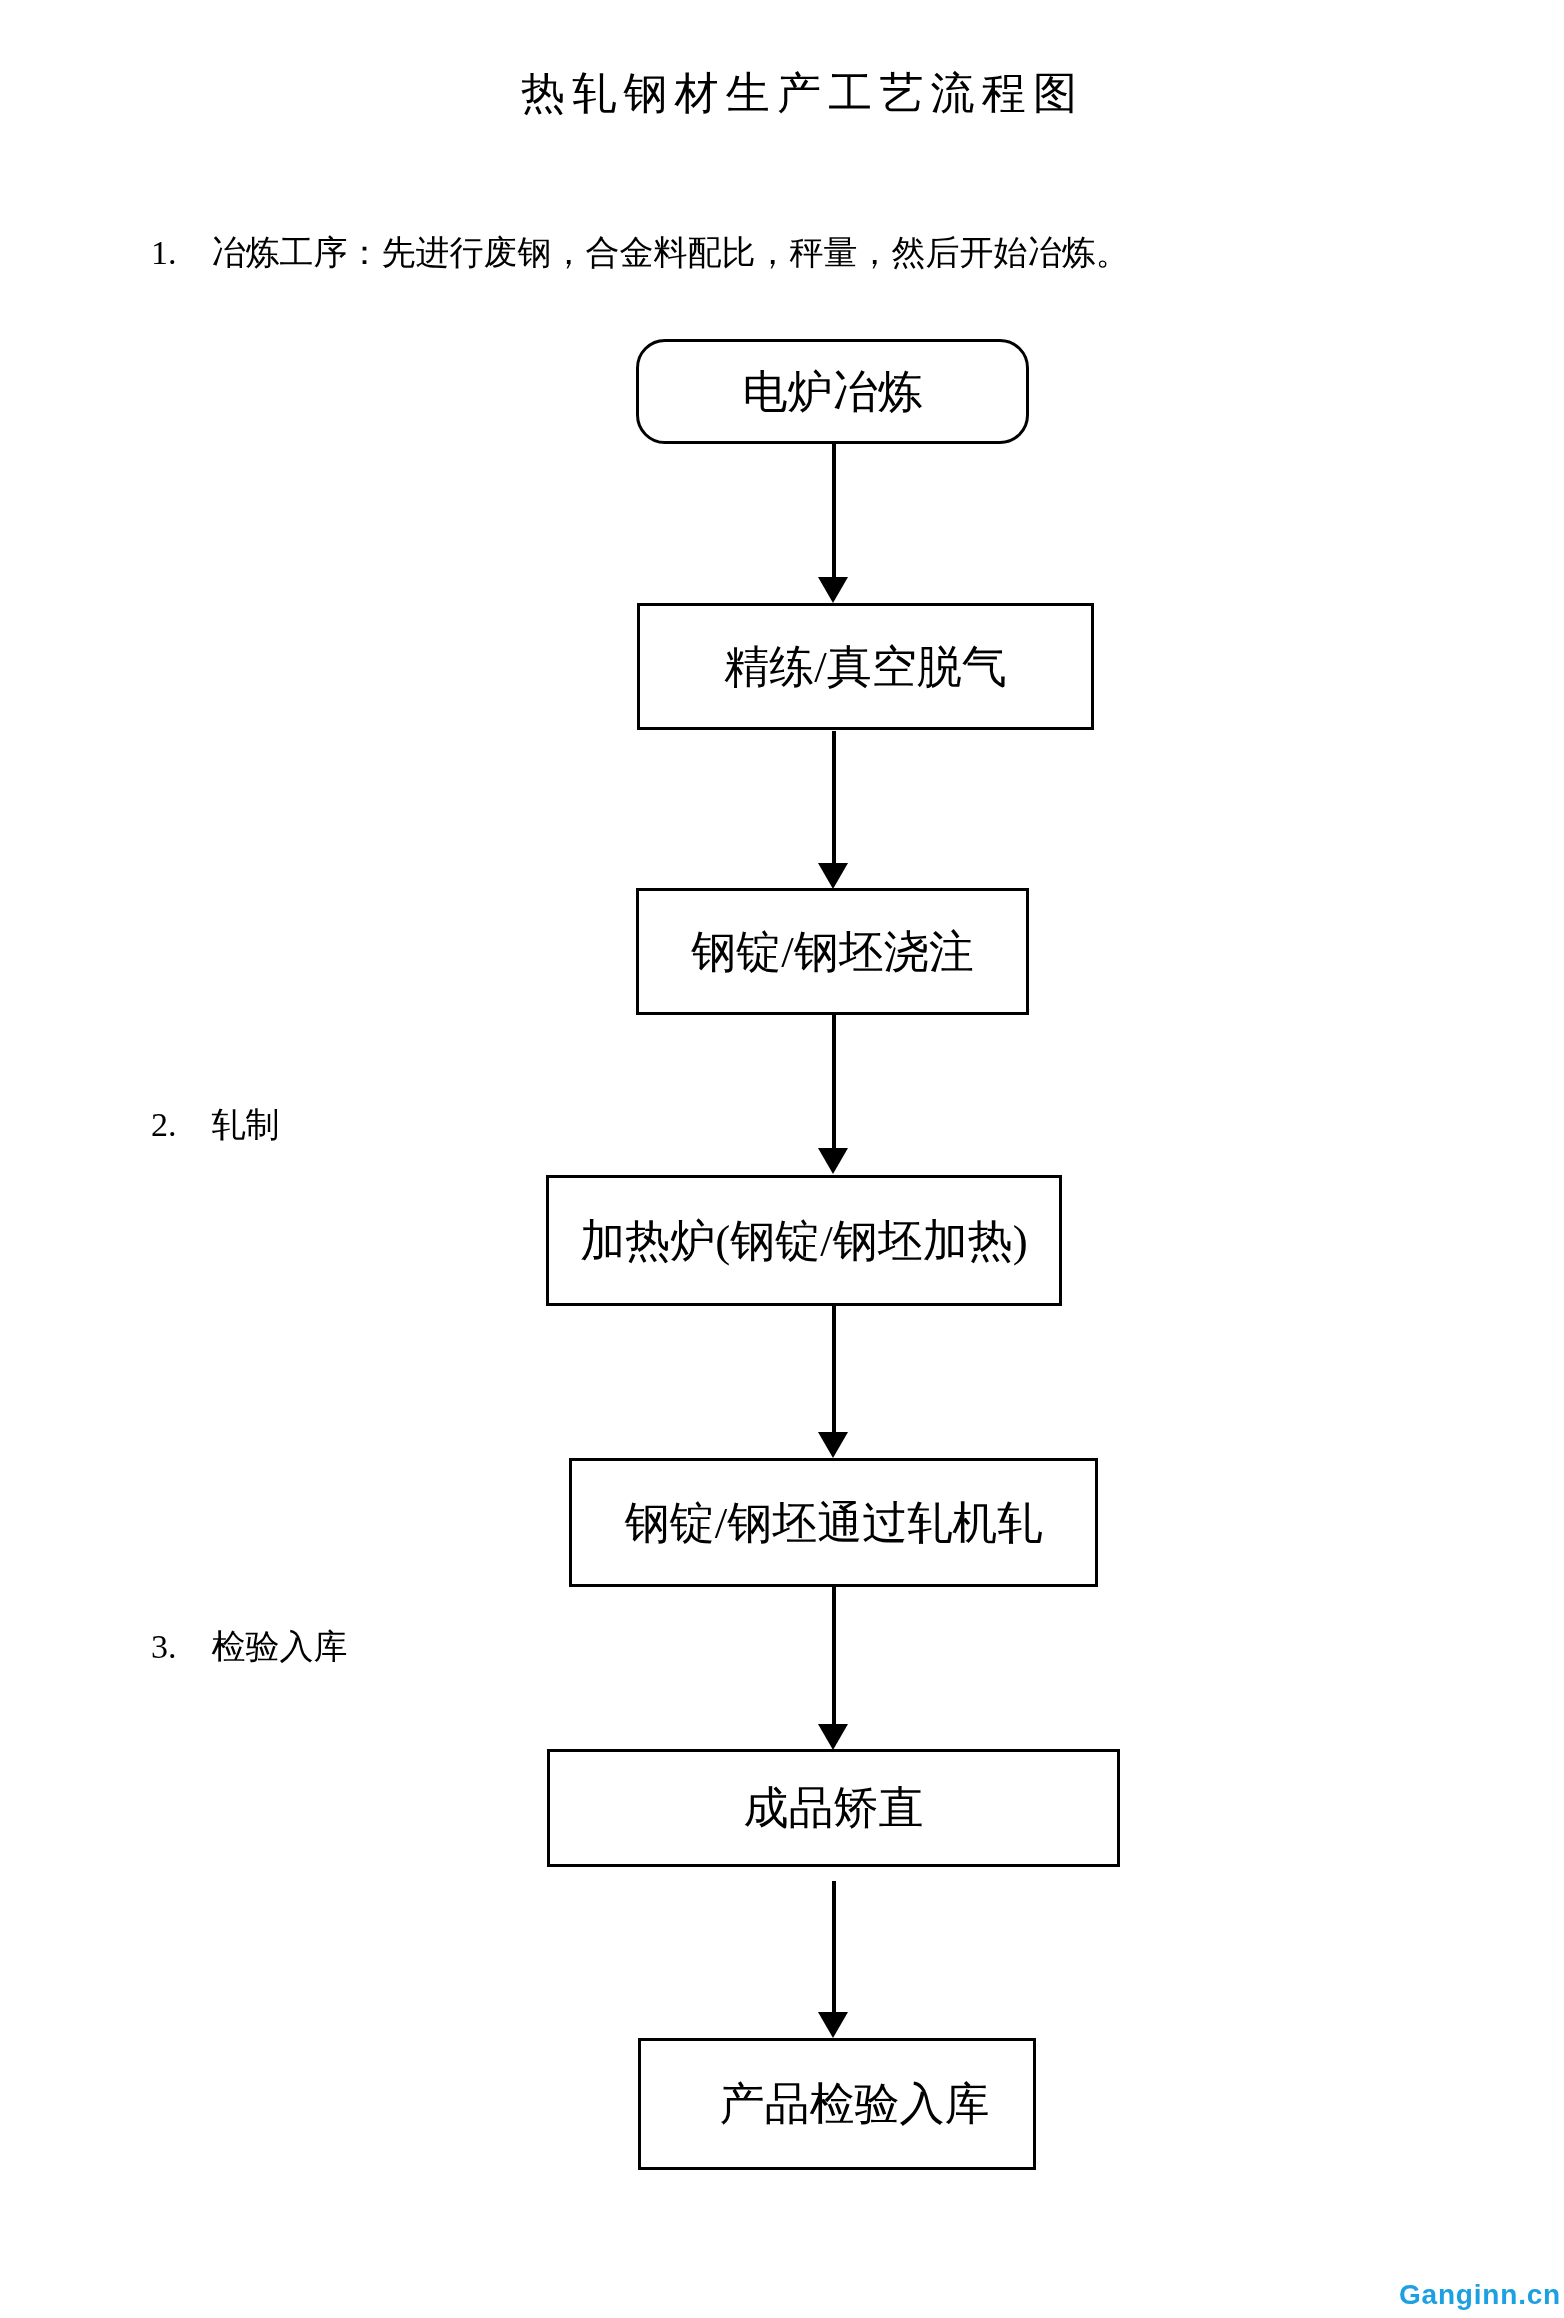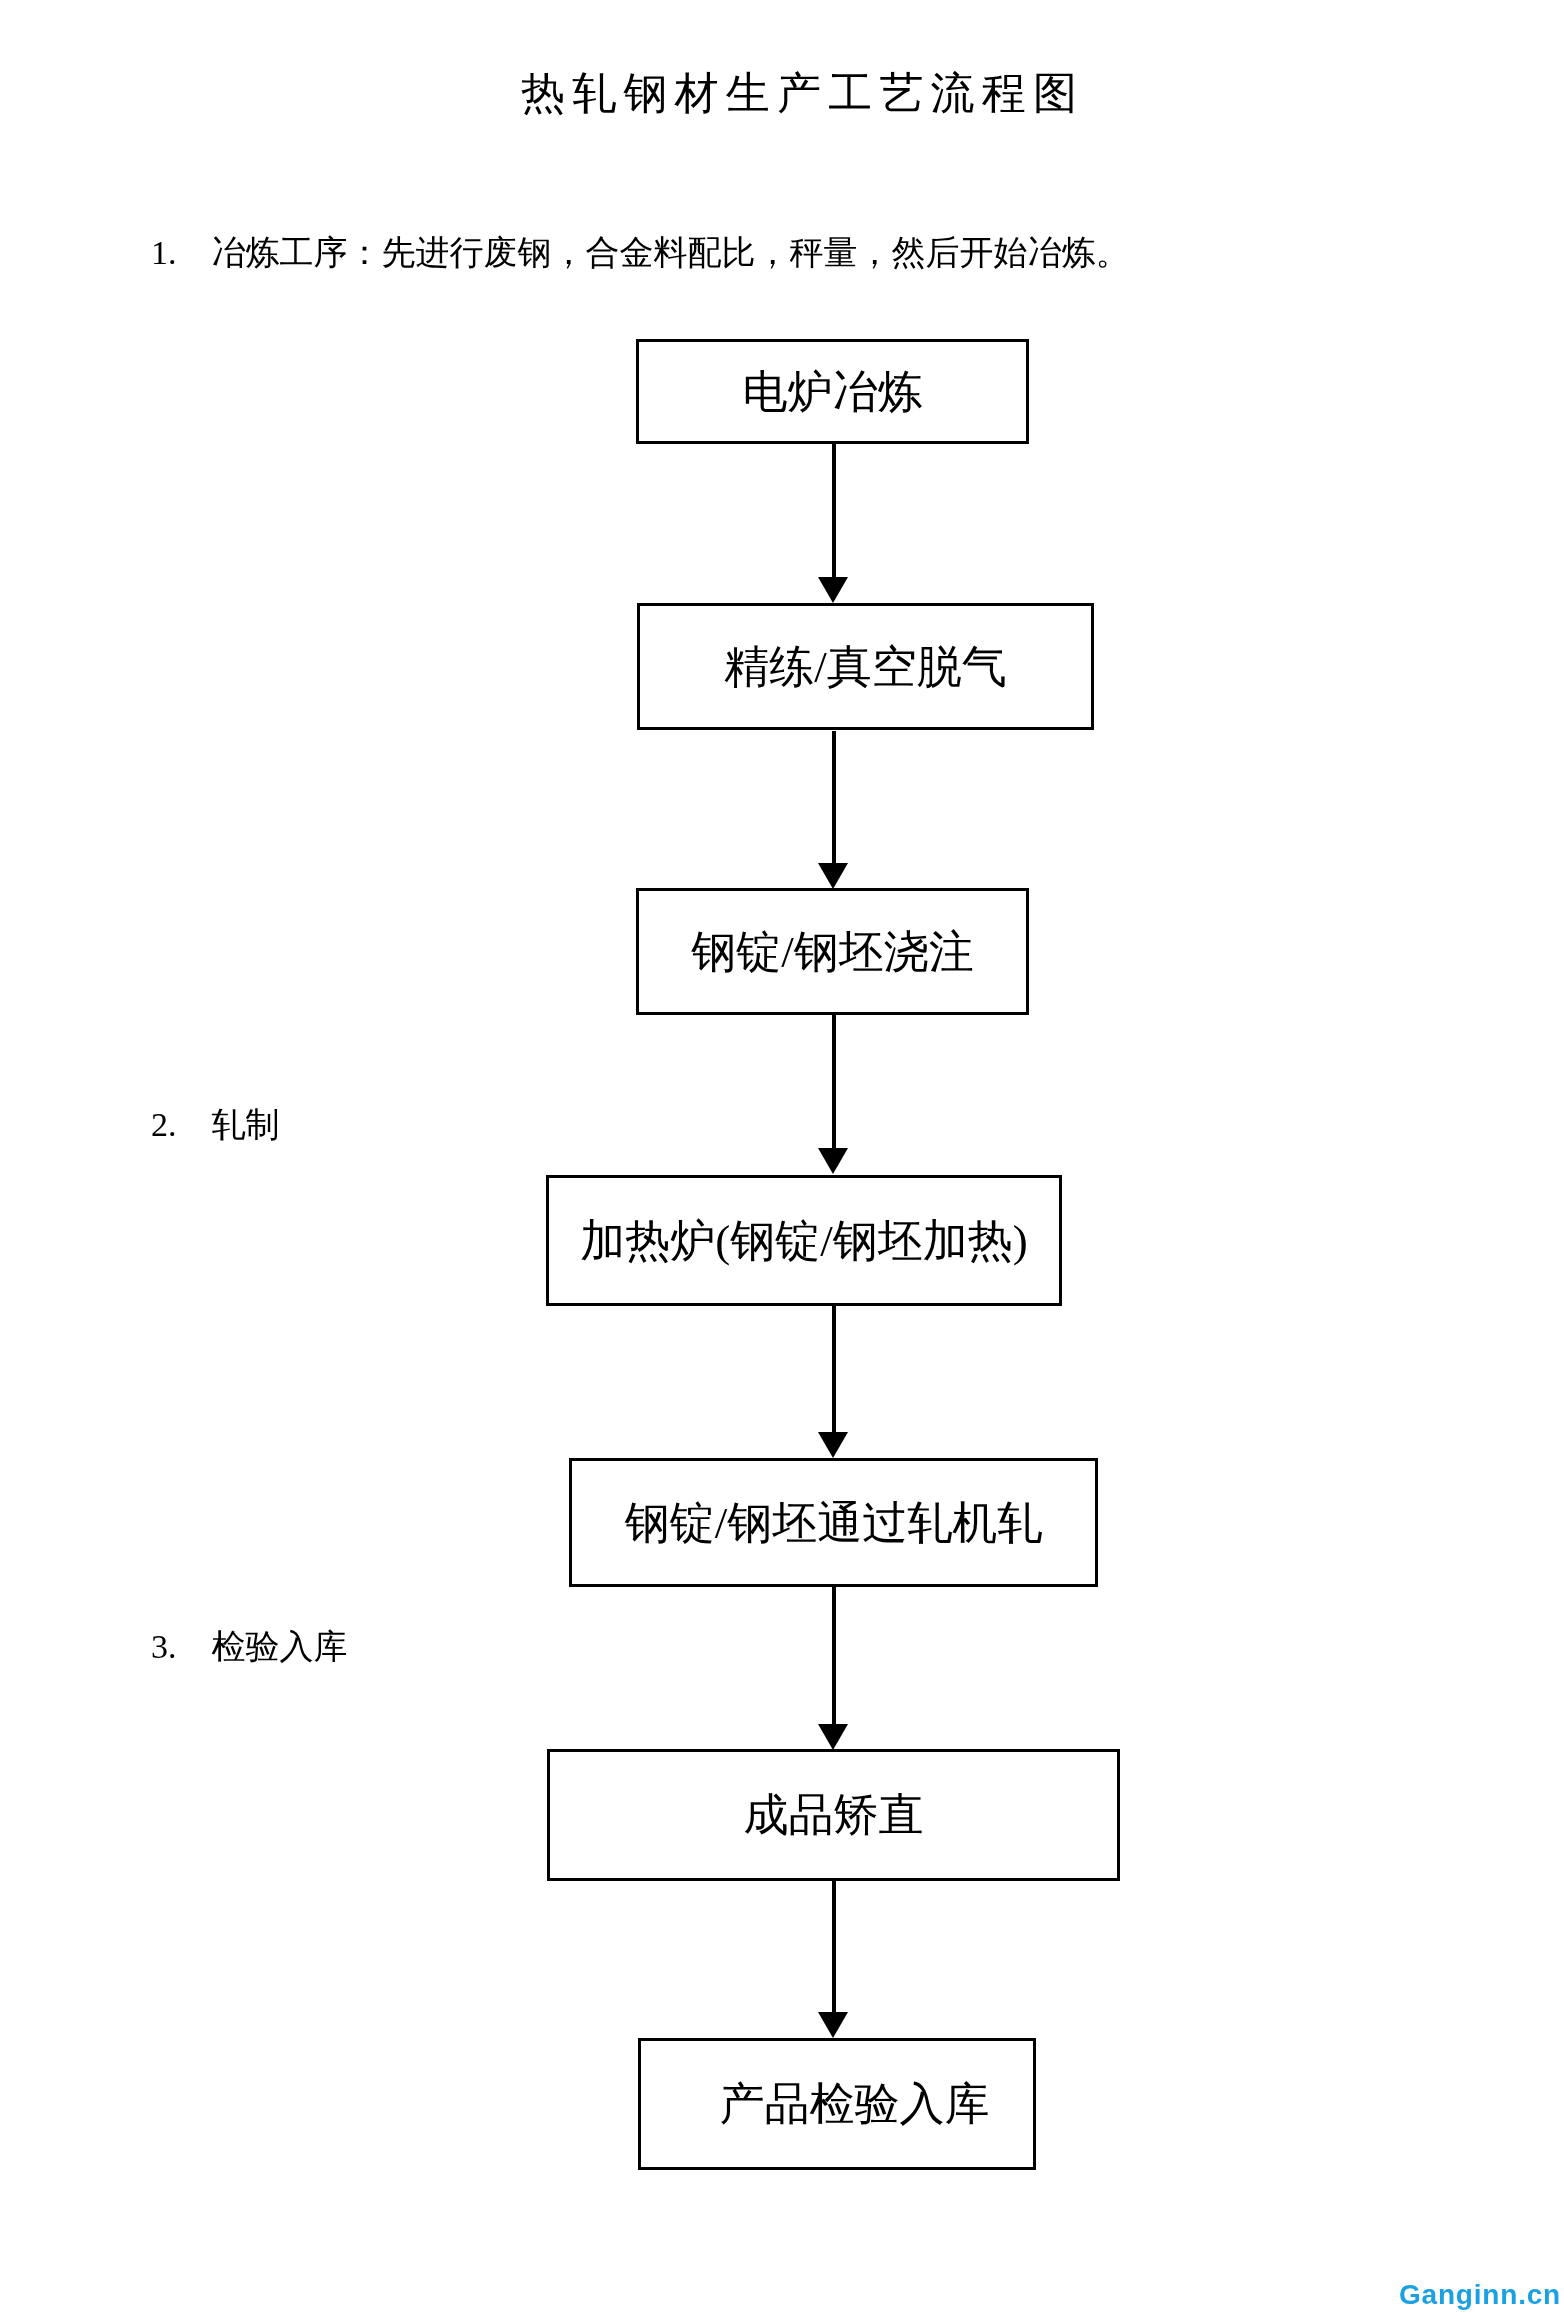--- a/index.html
+++ b/index.html
@@ -31,26 +31,26 @@
   .sec-text{margin-left:35px;}
   .flow-box{
     position:absolute;
     box-sizing:border-box;
     border:3.2px solid #000000;
     background:#ffffff;
     display:flex;align-items:center;justify-content:center;
     font-size:45px;
     white-space:nowrap;
   }
-  .step1{left:636px;top:339px;width:393px;height:105px;}
+  .step1{left:636px;top:339px;width:393px;height:105px;border-radius:29px;}
   .step2{left:605px;top:603px;width:457px;height:127px;margin-left:32px;}
   .step3{left:636px;top:888px;width:393px;height:127px;}
   .step4{left:546px;top:1175px;width:516px;height:131px;}
   .step5{left:569px;top:1458px;width:529px;height:129px;}
-  .step6{left:547px;top:1749px;width:573px;height:132px;}
+  .step6{left:547px;top:1749px;width:573px;height:118px;}
   .step7{left:638px;top:2038px;width:398px;height:132px;padding-left:35px;}
   .arrow{position:absolute;width:35px;}
   .a1{left:816px;top:443px;height:160px;}
   .a2{left:816px;top:731px;height:158px;}
   .a3{left:816px;top:1015px;height:159px;}
   .a4{left:816px;top:1306px;height:152px;}
   .a5{left:816px;top:1587px;height:163px;}
   .a6{left:816px;top:1881px;height:157px;}
   .shaft{
     position:absolute;

